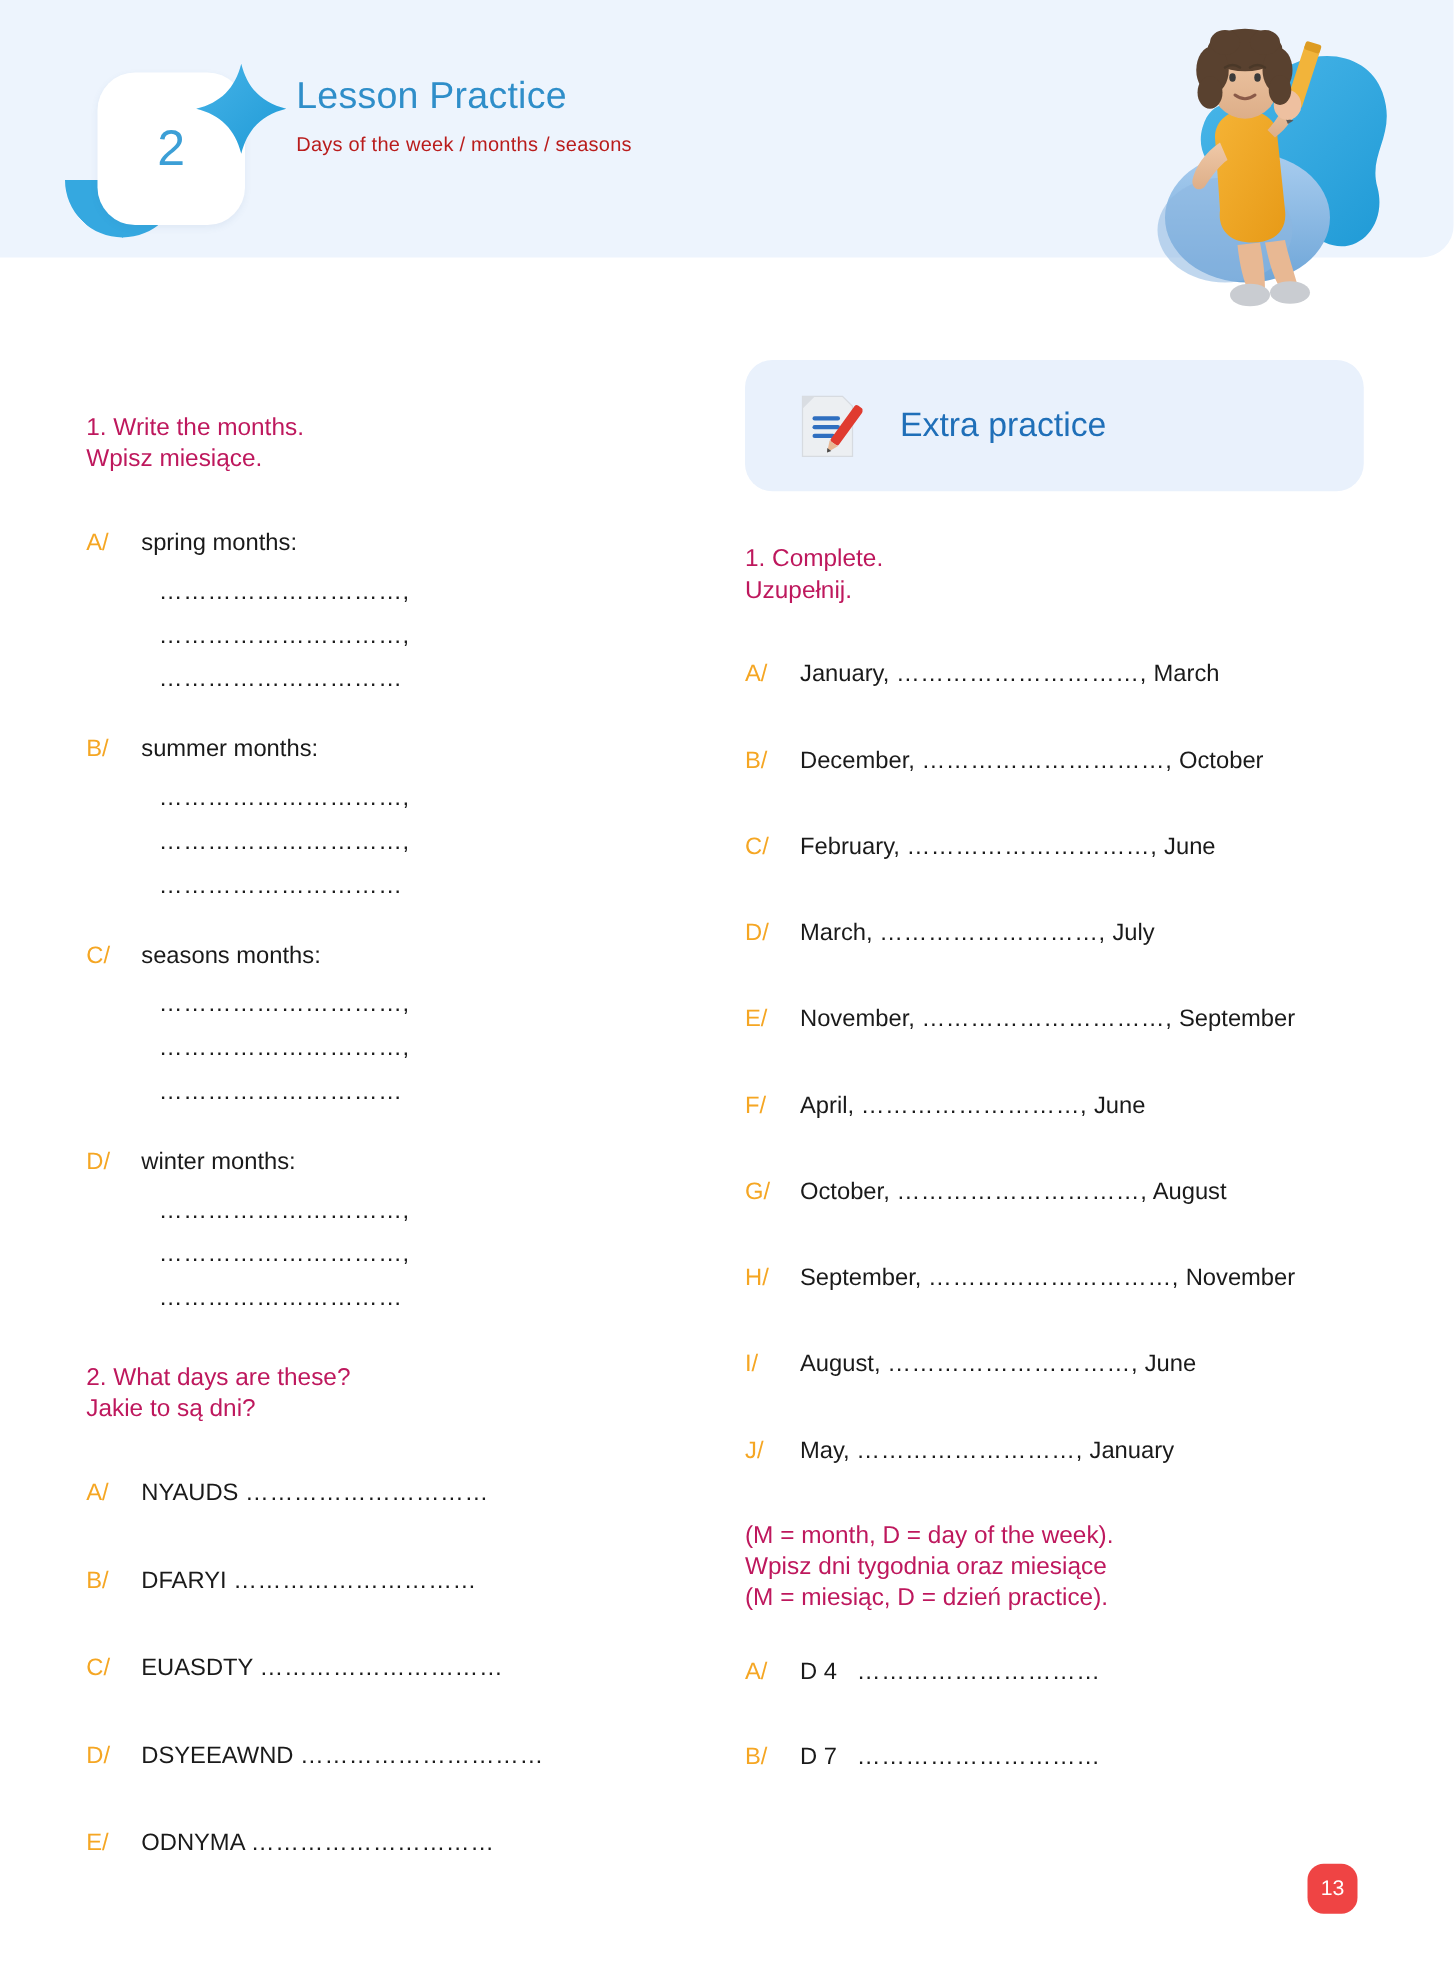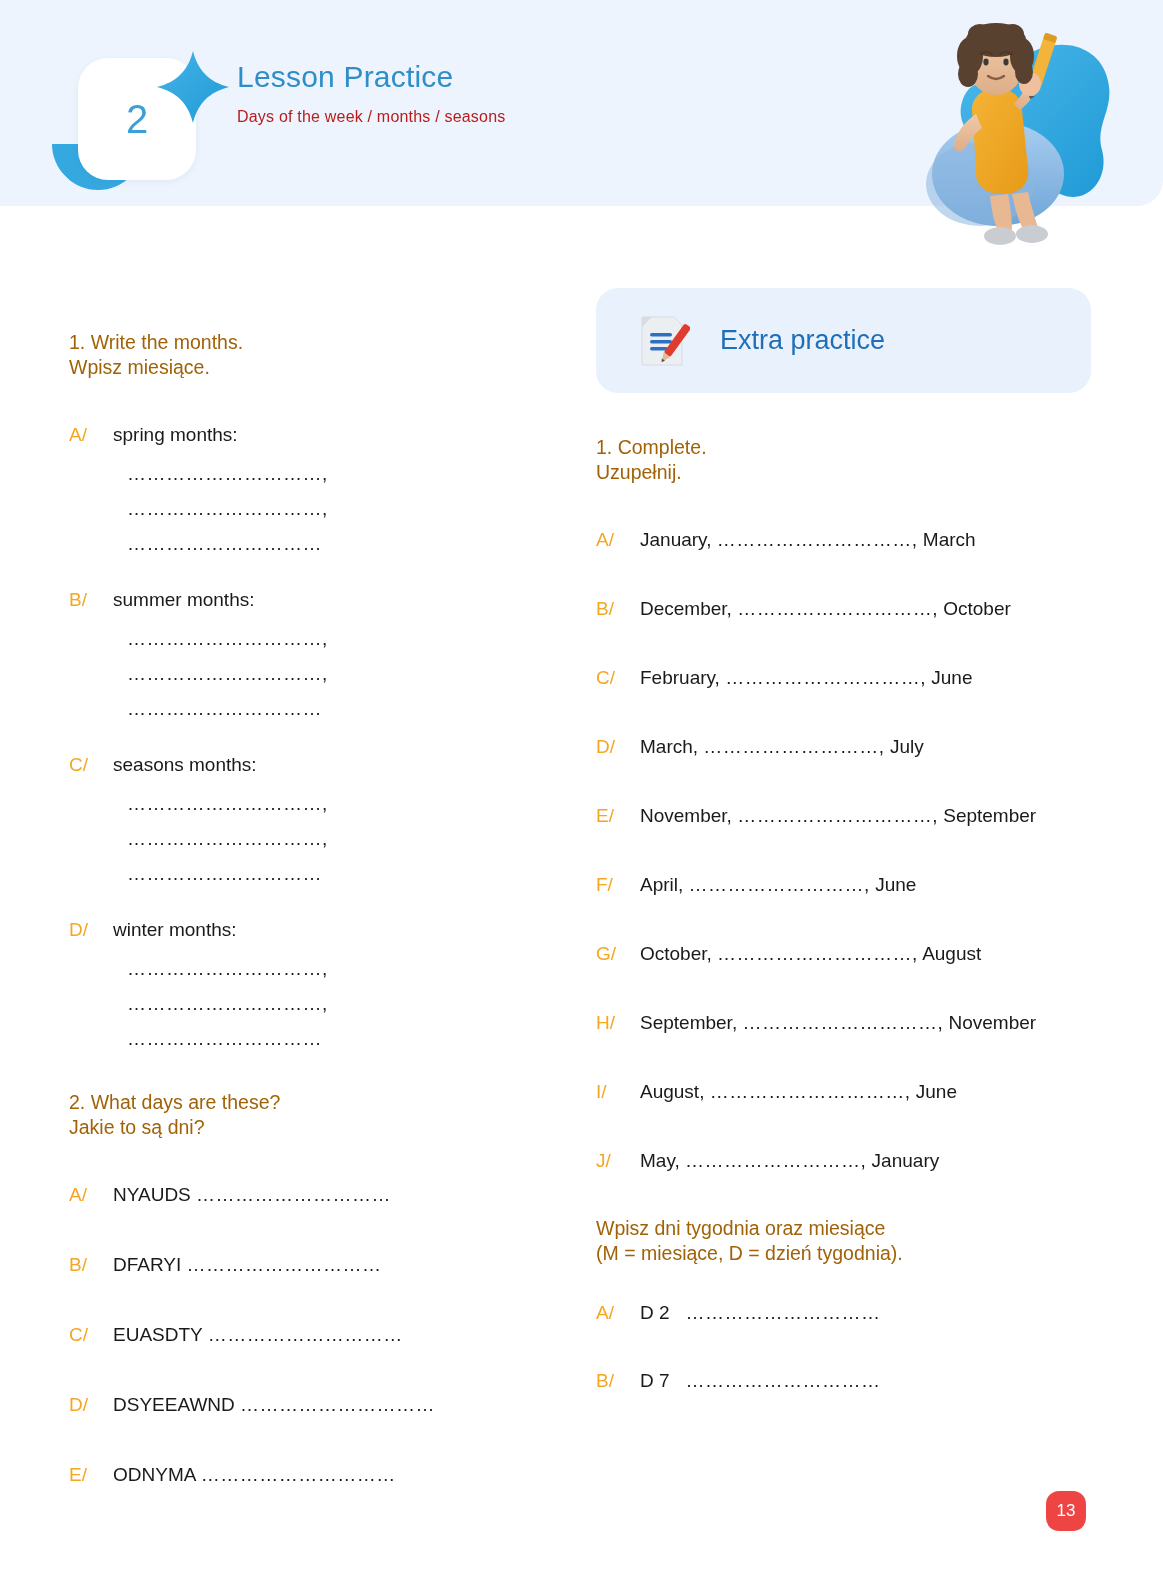--- a/index.html
+++ b/index.html
@@ -41,21 +41,21 @@
   .head-texts { position: absolute; left: 237px; top: 60px; }
   .head-title { font-size: 30px; color: #2f8ec9; letter-spacing: .2px; margin-bottom: 14px; }
   .head-sub { font-size: 16px; color: #b91c1c; letter-spacing: .2px; }
 
   .char { position: absolute; left: 880px; top: 18px; width: 262px; height: 230px; }
 
   
   .col-left { position: absolute; left: 69px; top: 330px; width: 470px; }
   .col-right { position: absolute; left: 596px; top: 288px; width: 495px; }
 
-  .q-head { color: #a16207; font-size: 19.5px; line-height: 25px; }
+  .q-head { color: #be185d; font-size: 19.5px; line-height: 25px; }
   .q-head .ln2 { display: block; }
 
   .item { display: flex; font-size: 19px; color: #1a1a1a; line-height: 26px; }
   .item .tag { color: #f5a623; width: 44px; flex: 0 0 44px; font-size: 19px; }
   .item .body { flex: 1; }
 
   .dots-line { color: #1a1a1a; letter-spacing: .5px; white-space: nowrap; }
 
   .sub-blank { font-size: 19px; color: #1a1a1a; padding-left: 58px; line-height: 35px; letter-spacing: .5px; }
 
@@ -390,30 +390,31 @@
       <span class="body">
         <span>May,</span>
         <span class="dots-line">………………………,</span>
         <span>January</span>
       </span>
     </div>
 
     <div class="sp42"></div>
 
     <div class="q-head">
+      <span class="ln2">(M = month, D = day of the week).</span>
       <span class="ln2">Wpisz dni tygodnia  oraz miesiące</span>
-      <span class="ln2">(M = miesiące, D = dzień tygodnia).</span>
+      <span class="ln2">(M = miesiąc, D = dzień practice).</span>
     </div>
 
     <div class="sp34"></div>
 
     <div class="item" style="margin-bottom:42px;">
       <span class="tag">A/</span>
       <span class="body">
-        <span>D 2</span>
+        <span>D 4</span>
         &nbsp;
         <span class="dots-line">…………………………</span>
       </span>
     </div>
 
     <div class="item">
       <span class="tag">B/</span>
       <span class="body">
         <span>D 7</span>
         &nbsp;

